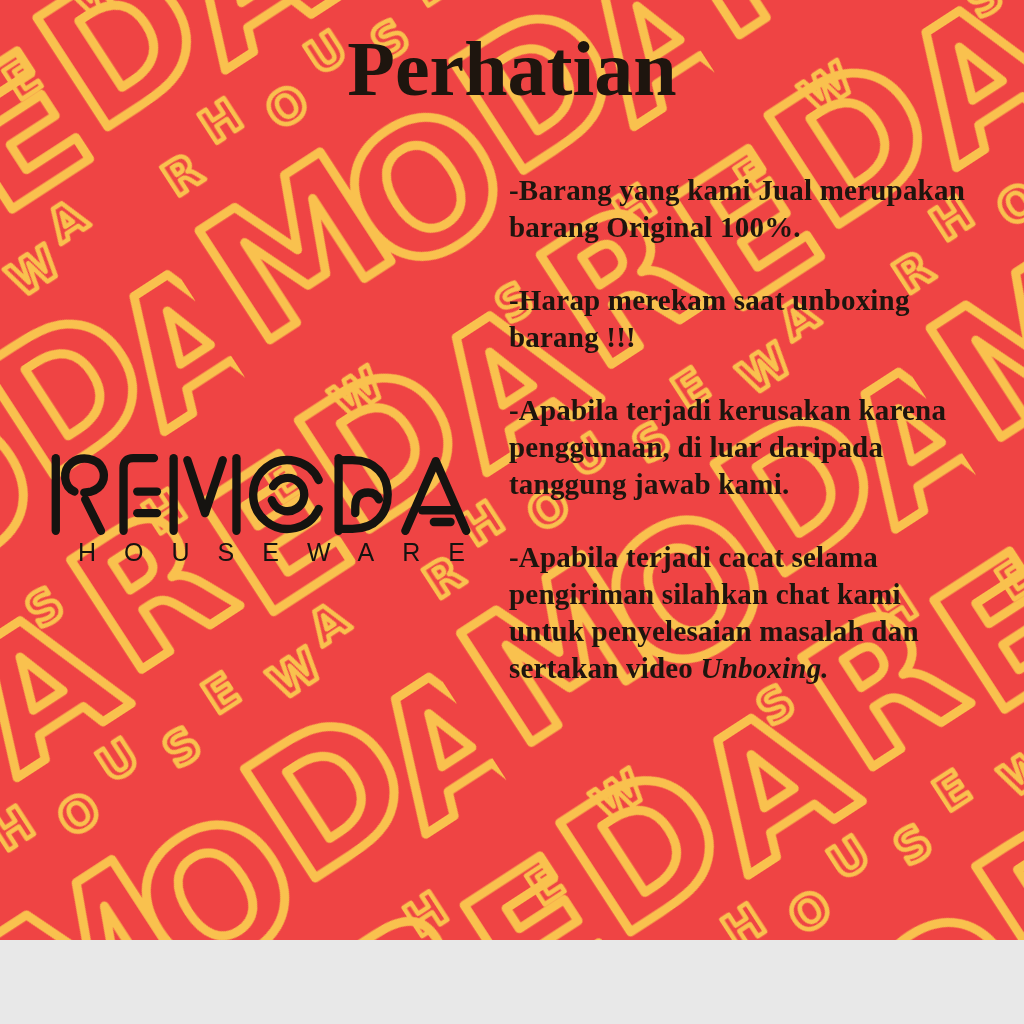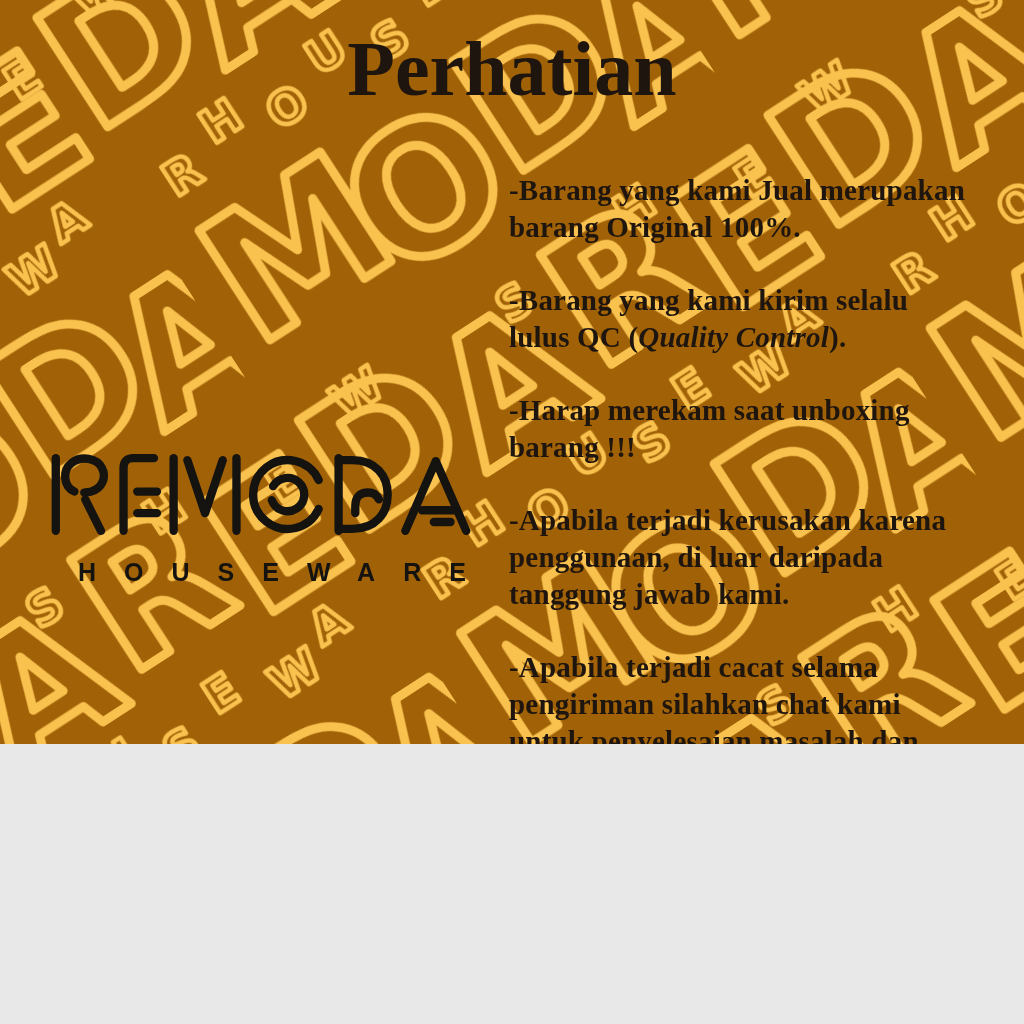--- a/index.html
+++ b/index.html
@@ -1,37 +1,37 @@
 <!DOCTYPE html>
 <html><head>
 <meta charset="utf-8">
 <style>
   html,body{margin:0;padding:0;background:#e8e8e8;}
   .canvas{
-    position:relative;width:1024px;height:744px;overflow:hidden;
-    background:#a16207;color:#1E150E;
+    position:relative;width:1024px;height:940px;overflow:hidden;
+    background:#ef4444;color:#1E150E;
     font-family:"Liberation Serif",serif;
   }
   .bg-pattern{position:absolute;left:0;top:0;width:1024px;height:1024px;}
   .page-title{
     position:absolute;top:26px;left:0;width:100%;margin:0;
     text-align:center;font-size:78px;font-weight:700;line-height:1.1;
     font-family:"Liberation Serif",serif;
   }
   .notices{position:absolute;left:509px;top:172px;width:490px;}
   .notices p{
     margin:0 0 36px 0;font-size:29px;font-weight:700;line-height:37px;
     white-space:pre-line;letter-spacing:0.2px;
   }
   .it{font-style:italic;}
   .logo-wrap{position:absolute;left:44px;top:452px;width:436px;}
   .logo-wrap svg{display:block;}
   .brand-subtitle{
-    position:absolute;left:78px;top:558px;
-    font-family:"Liberation Sans",sans-serif;font-weight:700;
+    position:absolute;left:78px;top:538px;
+    font-family:"Liberation Sans",sans-serif;font-weight:400;
     font-size:25px;letter-spacing:28px;white-space:nowrap;color:#151310;
   }
   .sr{position:absolute;width:1px;height:1px;overflow:hidden;clip-path:inset(50%);}
 </style>
 </head>
 <body>
 
 <div class="canvas">
 
   <svg class="bg-pattern" width="1024" height="1024" viewBox="0 0 1024 1024" aria-hidden="true">
@@ -64,22 +64,20 @@
       </pattern>
     </defs>
     <rect width="1024" height="1024" fill="url(#bgp)"></rect>
   </svg>
 
   <h1 class="page-title">Perhatian</h1>
 
   <div class="notices">
       <p><span>-Barang yang kami Jual merupakan
 barang Original 100%.</span></p>
-      <p><span>-Barang yang kami kirim selalu
-lulus QC (</span><span class="it">Quality Control</span><span>).</span></p>
       <p><span>-Harap merekam saat unboxing
 barang !!!</span></p>
       <p><span>-Apabila terjadi kerusakan karena
 penggunaan, di luar daripada
 tanggung jawab kami.</span></p>
       <p><span>-Apabila terjadi cacat selama
 pengiriman silahkan chat kami
 untuk penyelesaian masalah dan
 sertakan video </span><span class="it">Unboxing.</span></p>
     </div>

